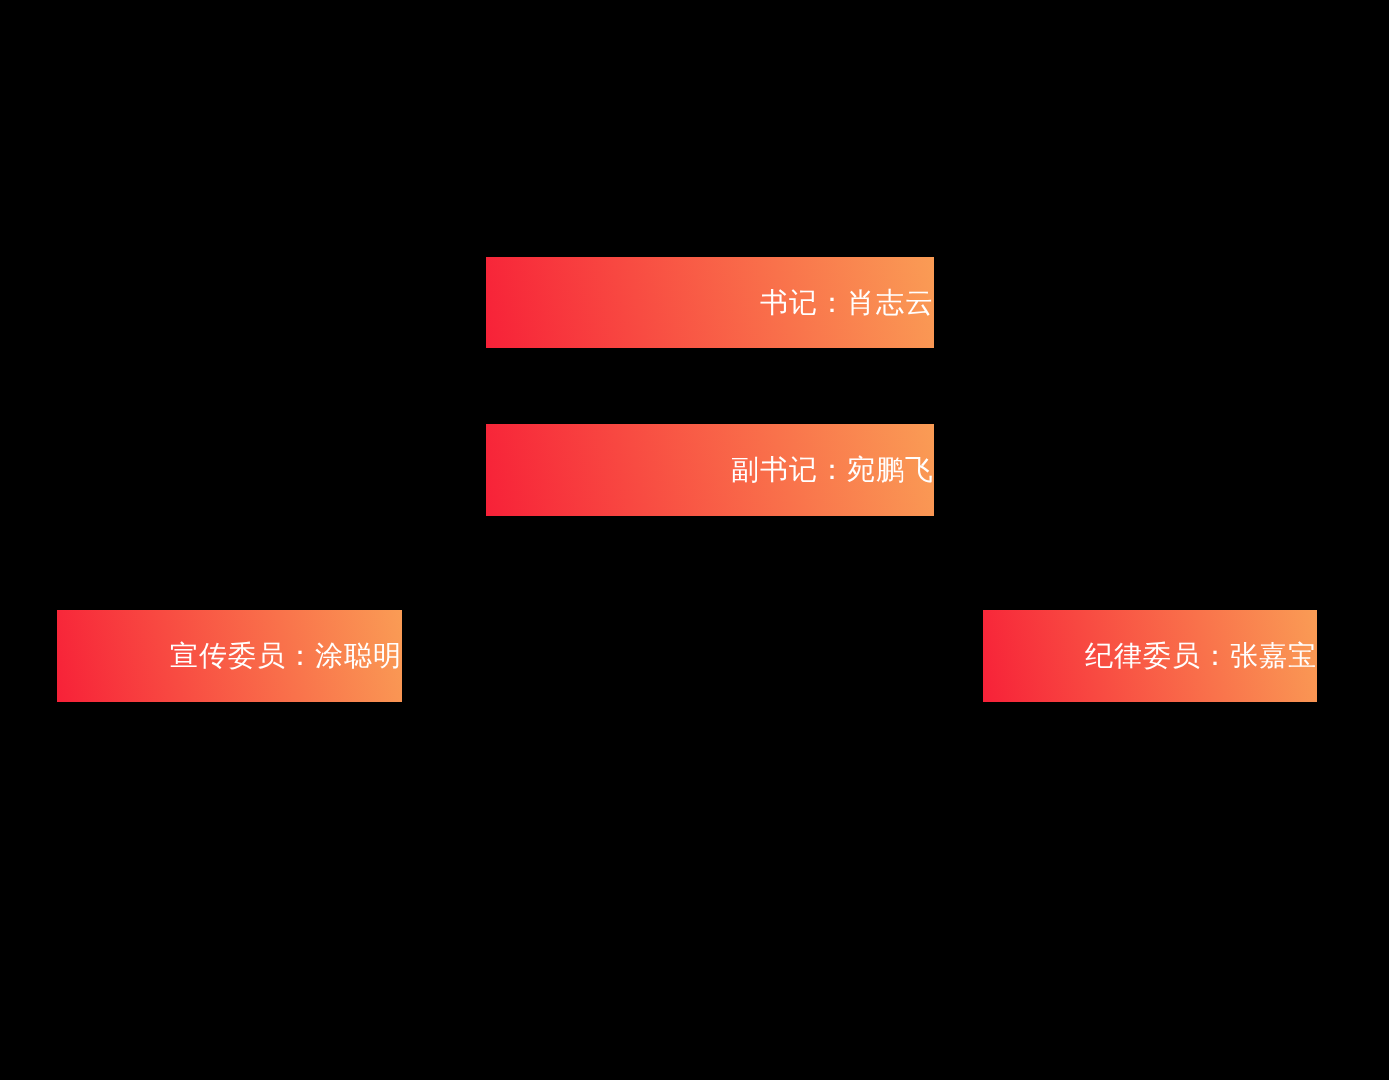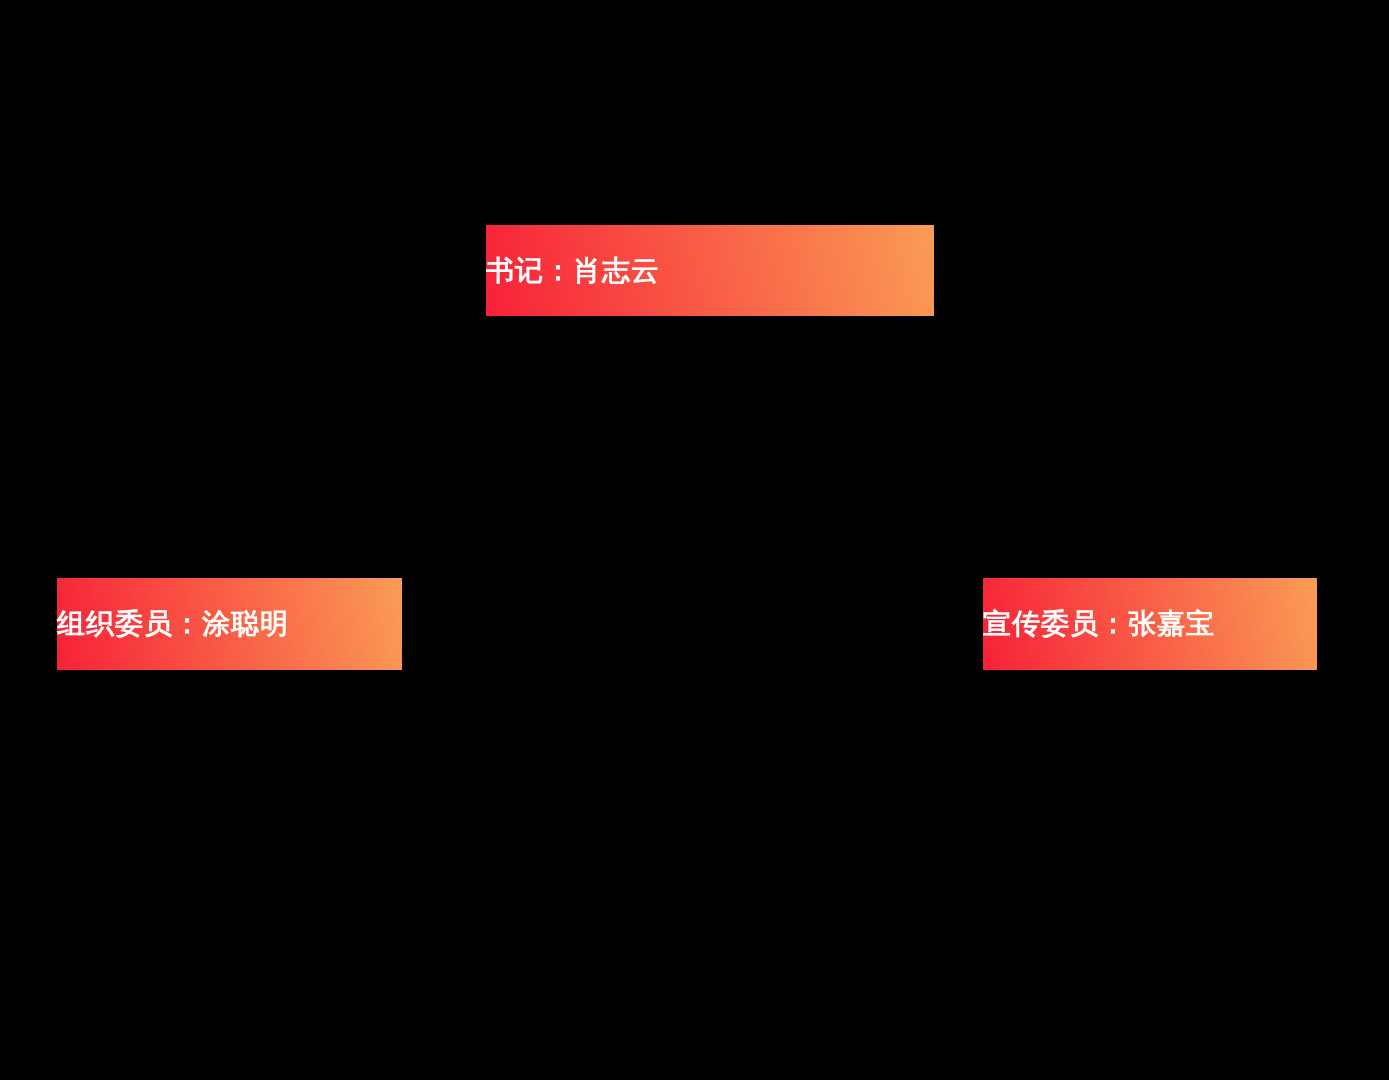--- a/index.html
+++ b/index.html
@@ -14,46 +14,50 @@
   .canvas {
     position: relative;
     width: 1389px;
     height: 1080px;
     background: #000000;
   }
   .org-node {
     position: absolute;
     display: flex;
     align-items: center;
-    justify-content: flex-start;
+    justify-content: flex-end;
     background: linear-gradient(78deg, #f72138 0%, #fa9c55 100%);
     color: #ffffff;
     font-size: 28px;
-    font-weight: 700;
+    font-weight: 400;
     letter-spacing: 1px;
     white-space: nowrap;
+    margin-top: 32px;
   }
   .node-secretary        { left: 486px; top: 225px; width: 448px; height: 91px; }
   .node-deputy-secretary { left: 486px; top: 392px; width: 448px; height: 92px; }
   .node-discipline       { left: 57px;  top: 578px; width: 345px; height: 92px; }
   .node-organization     { left: 524px; top: 578px; width: 340px; height: 92px; }
   .node-publicity        { left: 983px; top: 578px; width: 334px; height: 92px; }
 </style>
 </head>
 <body>
 
 <div class="canvas">
 
   <div class="org-node node-secretary">
     <span>书记：肖志云</span>
   </div>
 
+  <div class="org-node node-deputy-secretary">
+    <span>副书记：宛鹏飞</span>
+  </div>
 
   <div class="org-node node-discipline">
-    <span>组织委员：涂聪明</span>
+    <span>宣传委员：涂聪明</span>
   </div>
 
 
   <div class="org-node node-publicity">
-    <span>宣传委员：张嘉宝</span>
+    <span>纪律委员：张嘉宝</span>
   </div>
 
 </div>
 
 </body></html>

